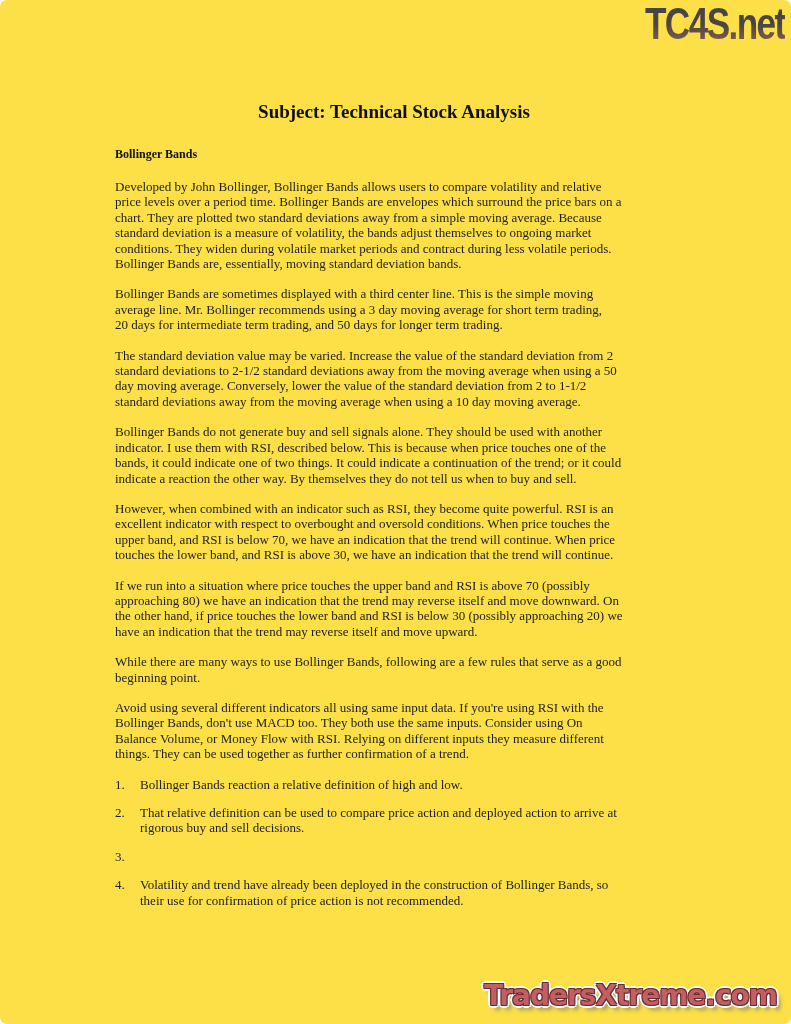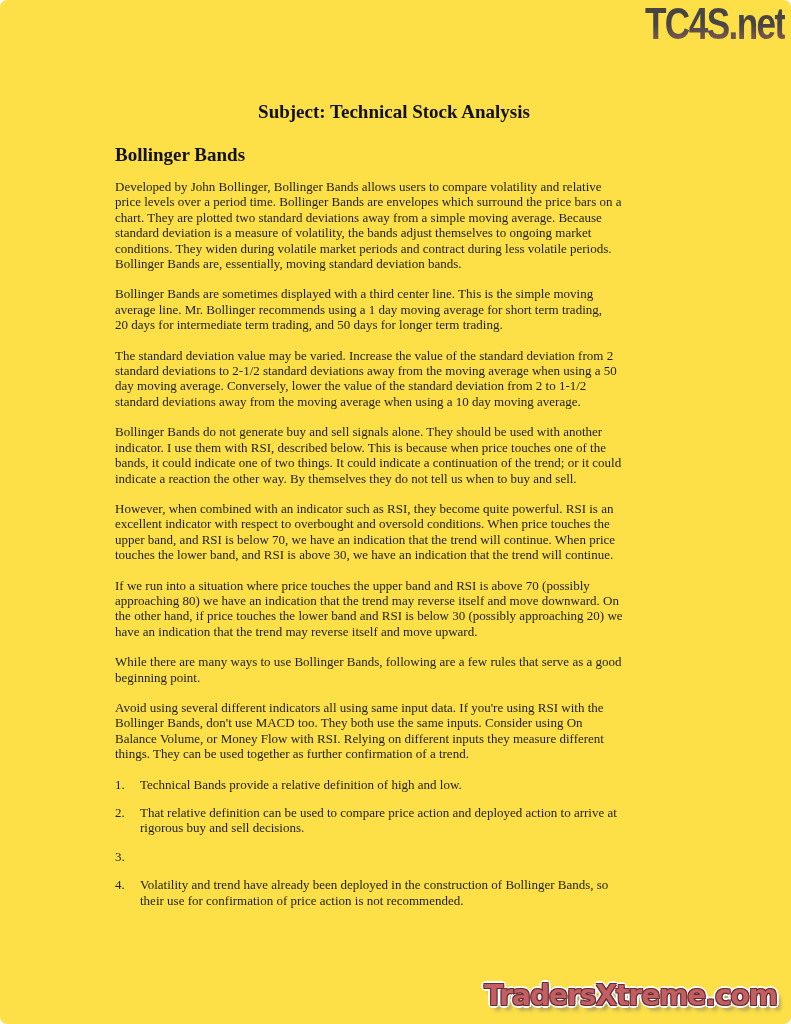--- a/index.html
+++ b/index.html
@@ -52,21 +52,21 @@
     width: 558px;
     margin: 0 0 22px 0;
     font-size: 19px;
     line-height: 22px;
     font-weight: bold;
     text-align: center;
     color: #111111;
   }
   .section-heading {
     margin: 0 0 15px 0;
-    font-size: 19px;
+    font-size: 12px;
     line-height: 19px;
     font-weight: bold;
     color: #111111;
   }
   .para {
     margin: 0 0 15px 0;
     font-size: 13px;
     line-height: 15.4px;
     white-space: pre-line;
   }
@@ -153,21 +153,21 @@
     <h2 class="section-heading">Bollinger Bands</h2>
 
     <p class="para">Developed by John Bollinger, Bollinger Bands allows users to compare volatility and relative
 price levels over a period time. Bollinger Bands are envelopes which surround the price bars on a
 chart. They are plotted two standard deviations away from a simple moving average. Because
 standard deviation is a measure of volatility, the bands adjust themselves to ongoing market
 conditions. They widen during volatile market periods and contract during less volatile periods.
 Bollinger Bands are, essentially, moving standard deviation bands.</p>
 
     <p class="para">Bollinger Bands are sometimes displayed with a third center line. This is the simple moving
-average line. Mr. Bollinger recommends using a 1 day moving average for short term trading,
+average line. Mr. Bollinger recommends using a 3 day moving average for short term trading,
 20 days for intermediate term trading, and 50 days for longer term trading.</p>
 
     <p class="para">The standard deviation value may be varied. Increase the value of the standard deviation from 2
 standard deviations to 2-1/2 standard deviations away from the moving average when using a 50
 day moving average. Conversely, lower the value of the standard deviation from 2 to 1-1/2
 standard deviations away from the moving average when using a 10 day moving average.</p>
 
     <p class="para">Bollinger Bands do not generate buy and sell signals alone. They should be used with another
 indicator. I use them with RSI, described below. This is because when price touches one of the
 bands, it could indicate one of two things. It could indicate a continuation of the trend; or it could
@@ -188,21 +188,21 @@
 
     <p class="para">Avoid using several different indicators all using same input data. If you're using RSI with the
 Bollinger Bands, don't use MACD too. They both use the same inputs. Consider using On
 Balance Volume, or Money Flow with RSI. Relying on different inputs they measure different
 things. They can be used together as further confirmation of a trend.</p>
 
     <div class="list">
 
       <div class="list-item">
         <span class="num">1.</span>
-        <span class="txt">Technical Bands provide a relative definition of high and low.</span>
+        <span class="txt">Bollinger Bands reaction a relative definition of high and low.</span>
       </div>
 
       <div class="list-item">
         <span class="num">2.</span>
         <span class="txt">That relative definition can be used to compare price action and deployed action to arrive at
 rigorous buy and sell decisions.</span>
       </div>
 
       <div class="list-item">
         <span class="num">3.</span>

